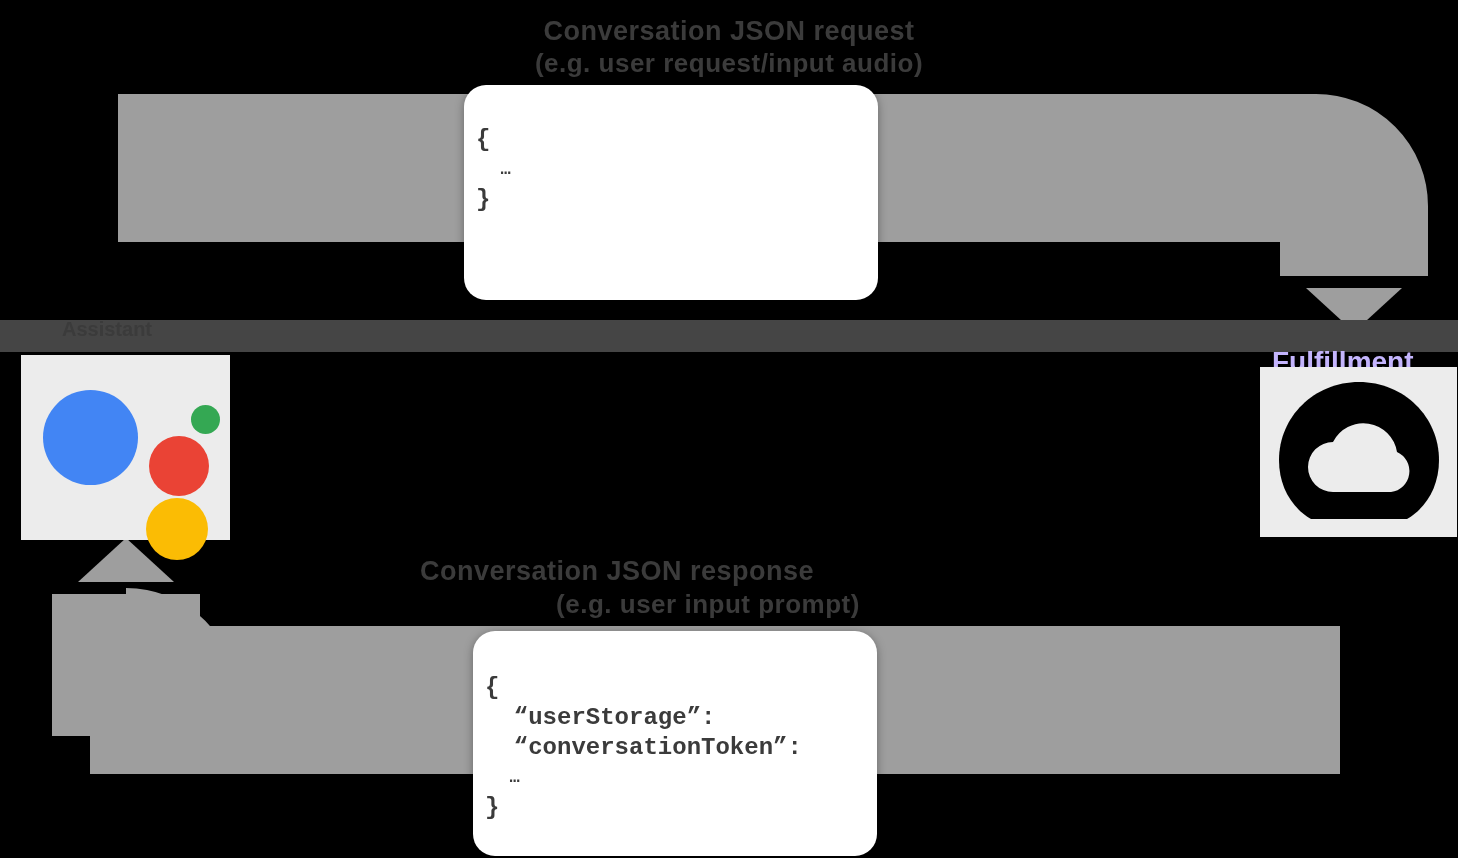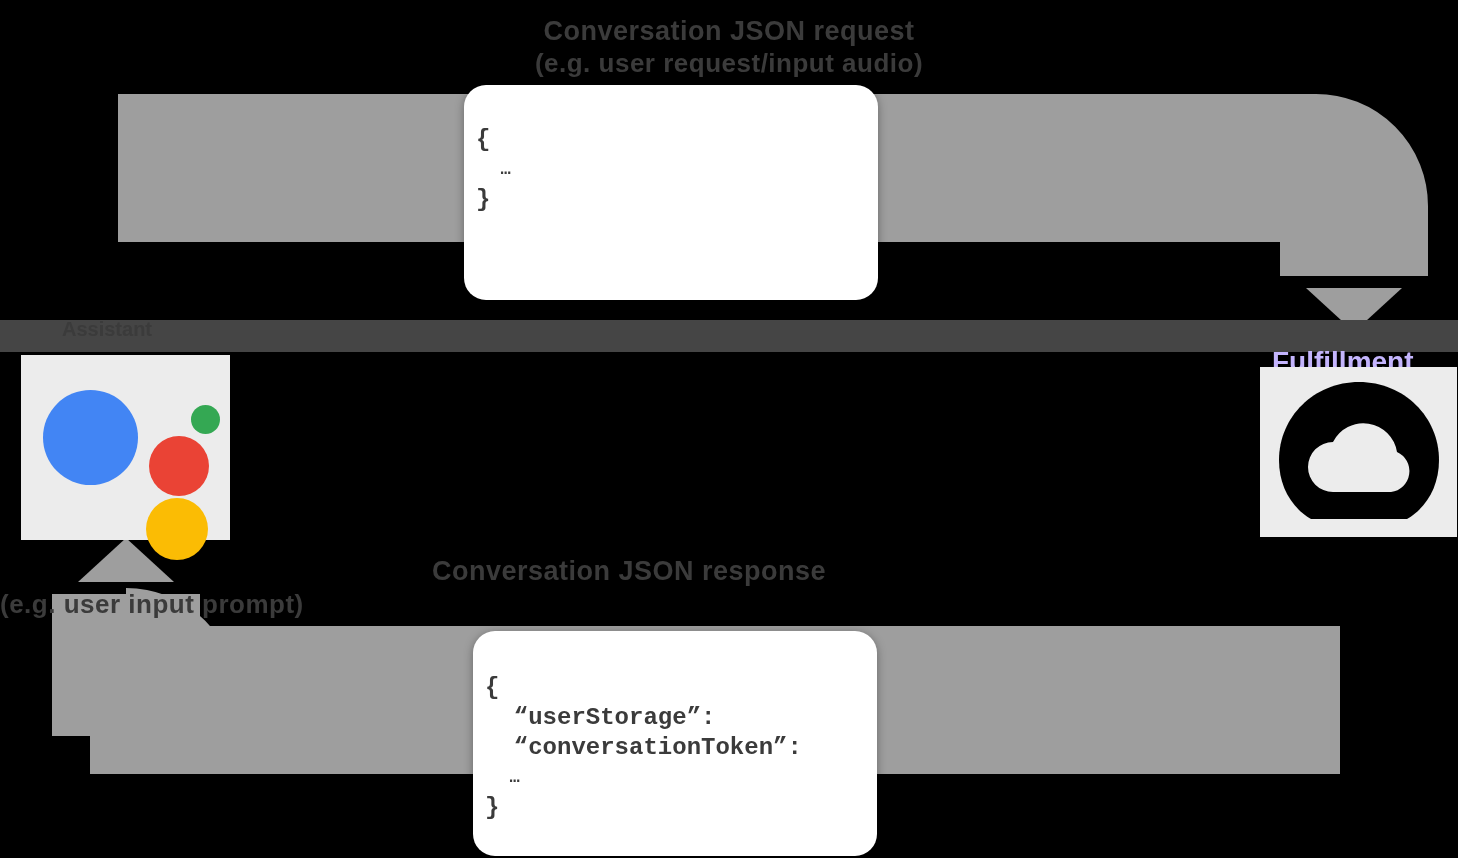--- a/index.html
+++ b/index.html
@@ -47,25 +47,25 @@
   }
   #req-title{
     left:0;top:16px;width:1458px;text-align:center;
     font-size:27px;letter-spacing:.5px;
   }
   #req-sub{
     left:0;top:48px;width:1458px;text-align:center;
     font-size:26px;letter-spacing:.5px;
   }
   #res-title{
-    left:12px;top:556px;width:1234px;text-align:center;
+    left:0;top:556px;width:1234px;text-align:center;
     font-size:27px;letter-spacing:.5px;
   }
   #res-sub{
-    left:0;top:589px;width:1416px;text-align:left;
+    left:0;top:589px;width:1416px;text-align:center;
     font-size:26px;letter-spacing:.5px;
   }
   #assistant-label{
     left:62px;top:318px;font-size:20px;color:#3b3b3b;
   }
   #fulfillment-label{
     left:1272px;top:318px;font-size:28px;color:#c4b5fd;margin-top:28px;
   }
 
   

